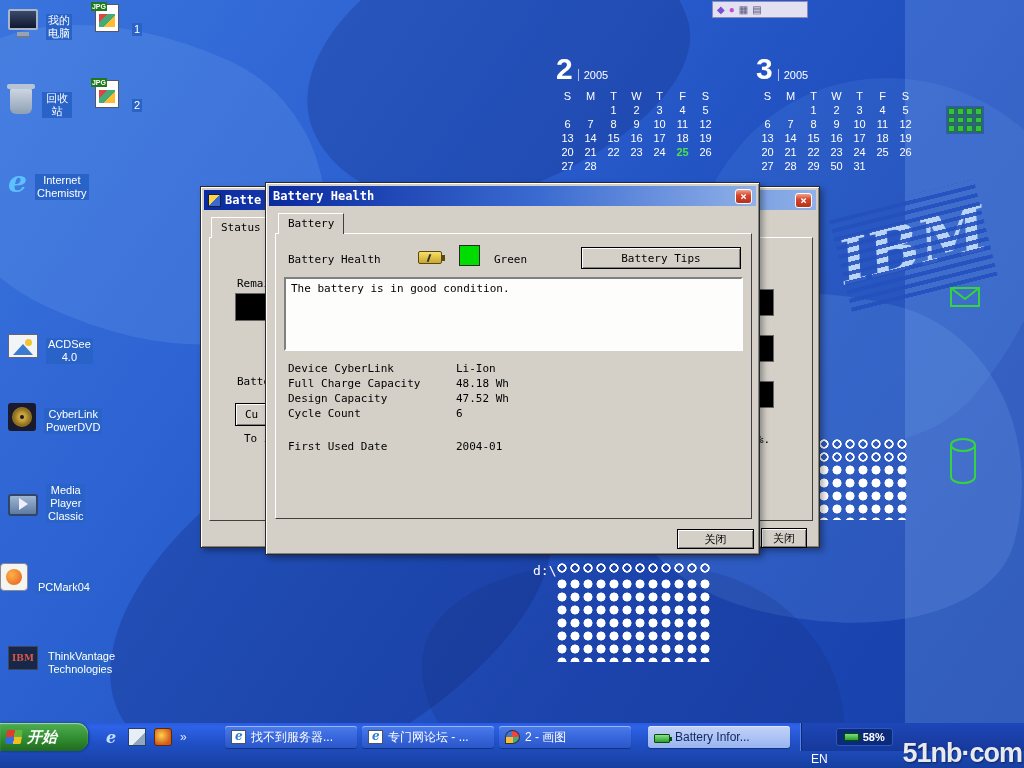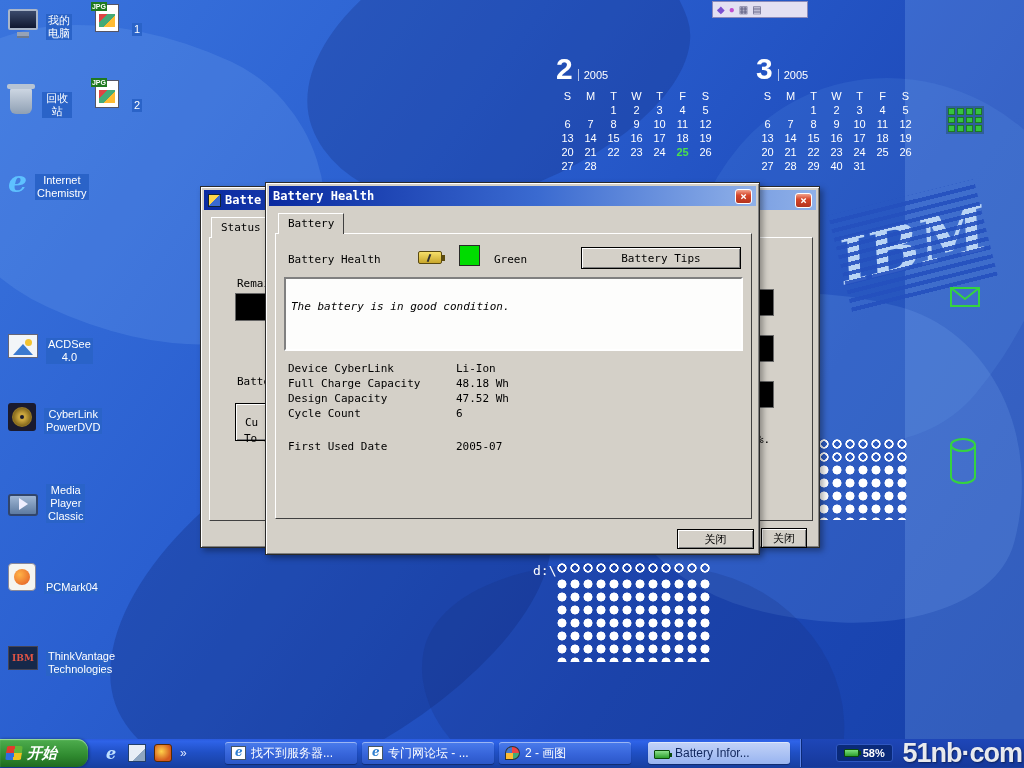--- a/index.html
+++ b/index.html
@@ -85,37 +85,37 @@
   .xbtn::before { content:"×"; }
   .tab { position:absolute; height:21px; padding:3px 9px 0; background:#d4d0c8; font-size:11px;
     border-top:1px solid #fff; border-left:1px solid #fff; border-right:1px solid #404040; z-index:3; cursor:pointer; }
   .tabpage { position:absolute; border:1px solid; border-color:#fff #404040 #404040 #fff; background:#d4d0c8; z-index:2; }
   .btn3d { position:absolute; background:#d4d0c8; border:1px solid #000;
     box-shadow:inset 1px 1px 0 #fff, inset -1px -1px 0 #808080;
     font-family:"DejaVu Sans Mono",monospace; font-size:11px; text-align:center; cursor:pointer;
     display:flex; align-items:center; justify-content:center; white-space:nowrap; }
   .frag { position:absolute; white-space:nowrap; }
   .blackbox { position:absolute; background:#000; border:1px solid #666; }
-  .sunken { position:absolute; background:#fdfdfc; border:2px solid; border-color:#808080 #fff #fff #808080; padding:21px 5px;font-style:italic; }
+  .sunken { position:absolute; background:#fdfdfc; border:2px solid; border-color:#808080 #fff #fff #808080; padding:3px 5px; }
   .greensq { position:absolute; background:#00dc00; border:1px solid #2a2a2a; }
   .battglyph { position:absolute; width:24px; height:13px; background:linear-gradient(#f7e06a,#c9a72c); border:1px solid #5a4a10; border-radius:2px; }
   .battglyph::after { content:""; position:absolute; right:-4px; top:3px; width:3px; height:6px; background:#5a4a10; }
   .battglyph::before { content:""; position:absolute; left:9px; top:2px; width:2px; height:8px; background:#333; transform:rotate(20deg); }
 
   
   .ftbar { position:absolute; left:712px; top:1px; width:96px; height:17px; z-index:5;
     background:#e3e0f2; border:1px solid #8a8abb; display:flex; align-items:center; gap:4px; padding:0 4px; }
   .ftbar span { font-size:10px; line-height:15px; cursor:pointer; }
   .ft1::before { content:"◆"; color:#7a4fd0; }
   .ft2::before { content:"●"; color:#c04fd0; }
   .ft3::before { content:"▦"; color:#55557a; }
   .ft4::before { content:"▤"; color:#55557a; }
 
   
-  .taskbar { position:absolute; left:0; bottom:0; width:1024px; height:29px; z-index:50;
+  .taskbar { position:absolute; left:0; bottom:0; width:1024px; height:45px; z-index:50;
     background:linear-gradient(#2a5ade,#2e63e8 8%,#2050c6 45%,#173f9f 100%);text-decoration:underline; }
   .startbtn { position:absolute; left:0; top:0; height:28px; width:88px; display:flex; align-items:center; gap:5px;
     padding:0 10px 0 6px; background:linear-gradient(#4fae4f,#2f8a2f 60%,#1f6a1f);
     border-radius:0 11px 11px 0; box-shadow:inset 0 1px 1px #9fdc9f, 1px 0 3px rgba(0,0,0,.4);
     color:#fff; font-weight:bold; font-size:15px; font-style:italic; cursor:pointer; }
   .winflag { width:16px; height:14px; border-radius:2px; transform:skewX(-8deg);
     background:linear-gradient(90deg,#e23a2e 50%,#62b53a 50%), linear-gradient(90deg,#2f6fe0 50%,#f0c020 50%);
     background-size:100% 50%; background-repeat:no-repeat; background-position:0 0,0 100%; }
   .qlaunch { position:absolute; left:96px; top:0; height:28px; display:flex; align-items:center; gap:8px; padding:0 6px; }
   .ql { width:18px; height:18px; cursor:pointer; text-align:center; }
@@ -244,21 +244,21 @@
         <span>20</span>
         <span>21</span>
         <span>22</span>
         <span>23</span>
         <span>24</span>
         <span>25</span>
         <span>26</span>
         <span>27</span>
         <span>28</span>
         <span>29</span>
-        <span>40</span>
+        <span>50</span>
         <span>31</span>
         <span></span>
         <span></span>
       </div>
   </div>
 
   <div class="ibm-logo">IBM</div>
   <div class="grid-icon">
       <i></i>
       <i></i>
@@ -314,21 +314,21 @@
         <div class="ic-dvd"></div>
       </div>
     <div class="lbl">CyberLink PowerDVD</div>
   </div>
   <div class="dicon" style="left:8px;top:484px">
     <div class="img">
         <div class="ic-mpc"></div>
       </div>
     <div class="lbl">Media Player Classic</div>
   </div>
-  <div class="dicon" style="left:8px;top:560px">
+  <div class="dicon" style="left:0;top:560px">
     <div class="img">
         <div class="ic-pcm"></div>
       </div>
     <div class="lbl">PCMark04</div>
   </div>
   <div class="dicon" style="left:8px;top:642px">
     <div class="img">
         <div class="ic-tvt"></div>
       </div>
     <div class="lbl">ThinkVantage Technologies</div>
@@ -363,21 +363,21 @@
     <div class="tbar">
       <span class="tbar-ic"></span>
       <span class="tbar-txt">Batte</span>
       <span class="xbtn"></span>
     </div>
     <div class="tab" style="left:10px;top:30px">Status</div>
     <div class="tabpage" style="left:8px;top:50px;width:604px;height:284px"></div>
     <span class="frag" style="left:36px;top:90px;z-index:3">Remai</span>
     <div class="blackbox" style="left:34px;top:106px;width:31px;height:28px;z-index:3"></div>
     <span class="frag" style="left:36px;top:188px;z-index:3">Batte</span>
-    <div class="btn3d" style="left:34px;top:216px;width:33px;height:38px;z-index:3">Cu</div>
+    <div class="btn3d" style="left:34px;top:216px;width:33px;height:23px;z-index:3">Cu</div>
     <span class="frag" style="left:43px;top:245px;z-index:3">To i</span>
     <div class="blackbox" style="left:553px;top:102px;width:20px;height:27px;z-index:3"></div>
     <div class="blackbox" style="left:553px;top:148px;width:20px;height:27px;z-index:3"></div>
     <div class="blackbox" style="left:553px;top:194px;width:20px;height:27px;z-index:3"></div>
     <span class="frag" style="left:556px;top:246px;z-index:3">%.</span>
     <div class="btn3d" style="left:560px;top:341px;width:46px;height:20px">关闭</div>
   </div>
 
   <div class="win win-fg">
     <div class="tbar">
@@ -399,21 +399,21 @@
 
     <span class="frag" style="left:22px;top:179px;z-index:3">Device CyberLink</span>
     <span class="frag" style="left:190px;top:179px;z-index:3">Li-Ion</span>
     <span class="frag" style="left:22px;top:194px;z-index:3">Full Charge Capacity</span>
     <span class="frag" style="left:190px;top:194px;z-index:3">48.18 Wh</span>
     <span class="frag" style="left:22px;top:209px;z-index:3">Design Capacity</span>
     <span class="frag" style="left:190px;top:209px;z-index:3">47.52 Wh</span>
     <span class="frag" style="left:22px;top:224px;z-index:3">Cycle Count</span>
     <span class="frag" style="left:190px;top:224px;z-index:3">6</span>
     <span class="frag" style="left:22px;top:257px;z-index:3">First Used Date</span>
-    <span class="frag" style="left:190px;top:257px;z-index:3">2005-07</span>
+    <span class="frag" style="left:190px;top:257px;z-index:3">2004-01</span>
 
     <div class="btn3d" style="left:411px;top:346px;width:77px;height:20px">关闭</div>
   </div>
 
   <div class="taskbar">
     <div class="startbtn">
       <span class="winflag"></span>
       <span>开始</span>
     </div>
     <div class="qlaunch">

